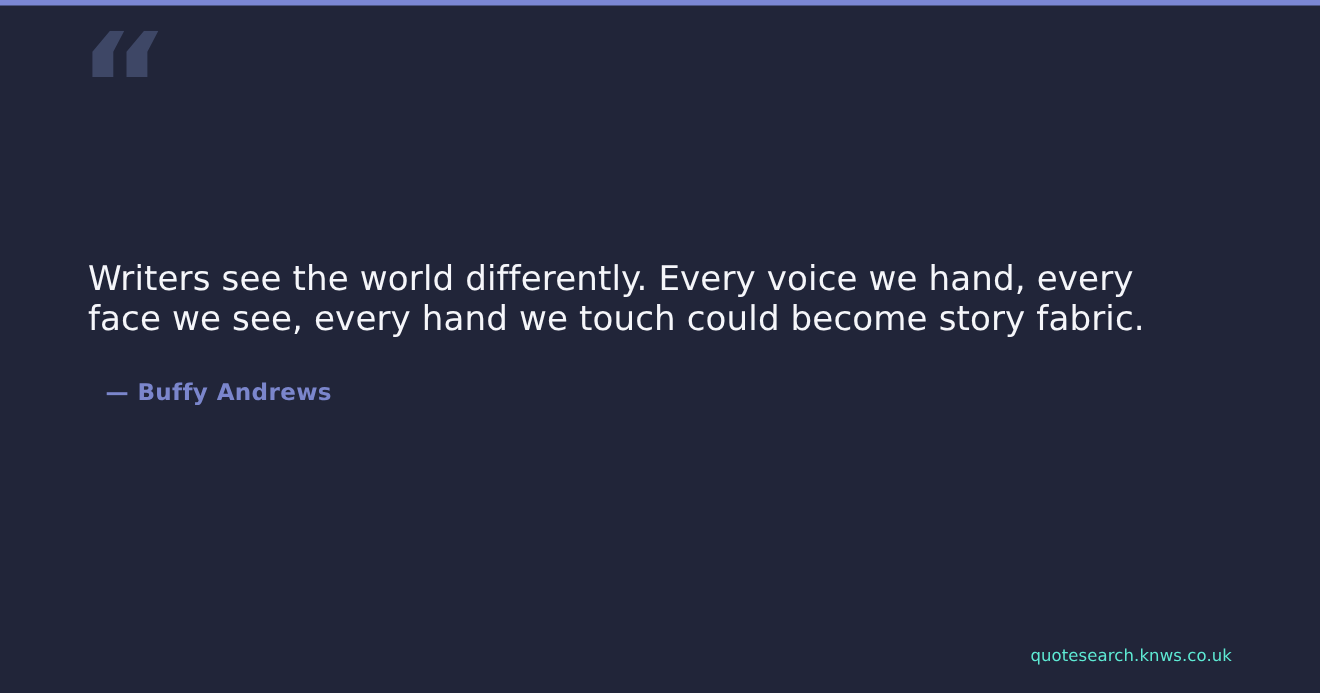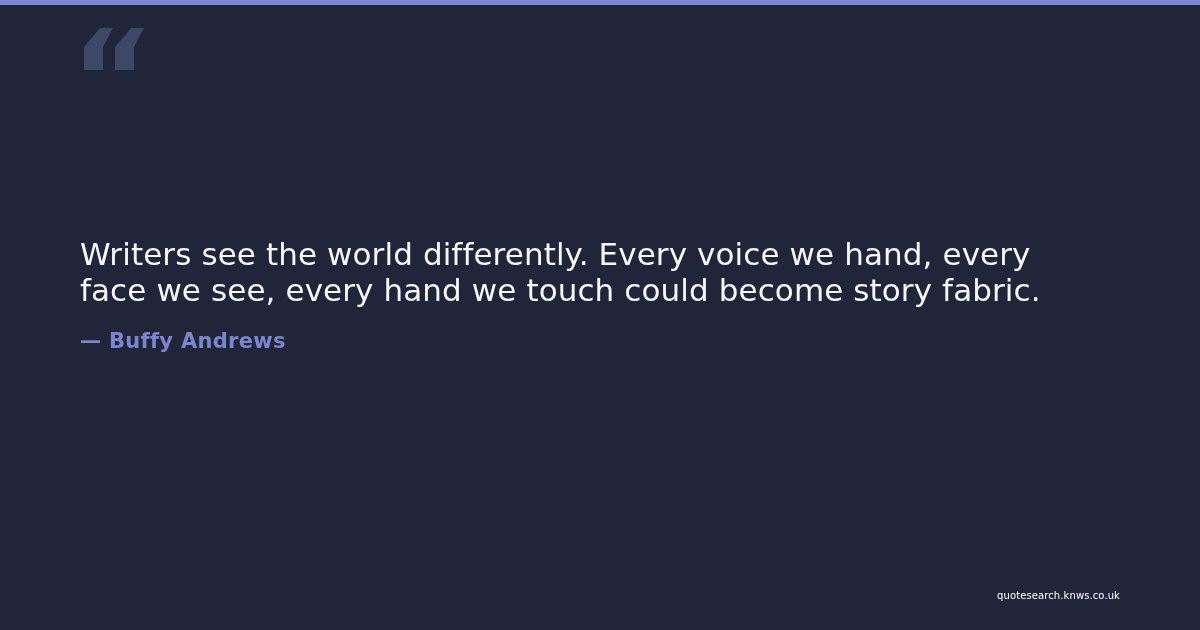--- a/index.html
+++ b/index.html
@@ -54,34 +54,34 @@
   .quote-text {
     margin: 0;
     color: #f5f6fa;
     font-size: 31px;
     line-height: 36px;
     font-weight: 400;
     letter-spacing: 0.1px;
     white-space: pre-wrap;
   }
   .attribution {
-    margin: 0;
+    margin: 16px;
     padding-top: 20px;
     color: #7b86cc;
     font-size: 21px;
     line-height: 26px;
     font-weight: 700;
     letter-spacing: 0.3px;
   }
   .watermark {
     position: absolute;
     right: 80px;
     bottom: 25px;
-    color: #ffffff;
-    font-size: 10px;
+    color: #5eead4;
+    font-size: 15px;
     line-height: 18px;
     font-weight: 400;
     letter-spacing: 0.1px;
   }
 </style>
 </head>
 <body>
 
 <div class="card">
 

